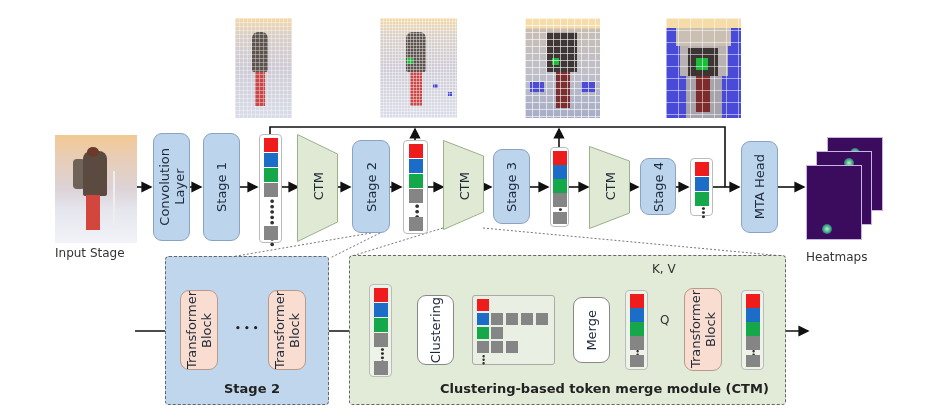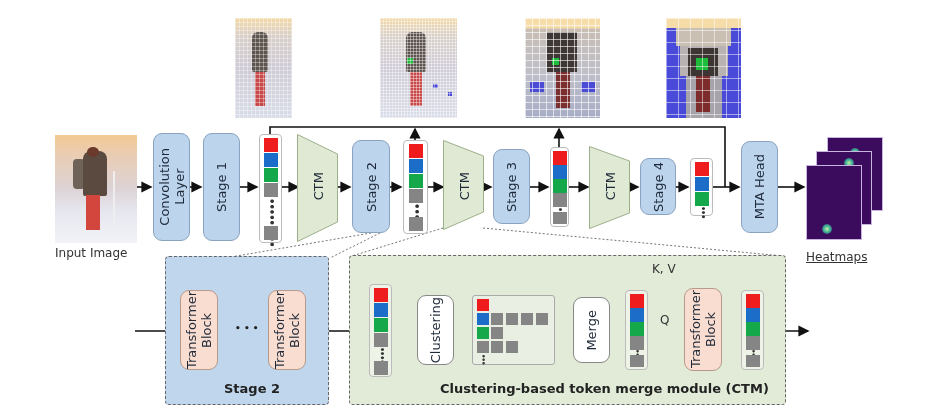--- a/index.html
+++ b/index.html
@@ -104,21 +104,21 @@
   <div class="abs" style="inset:0;background-image:linear-gradient(rgba(255,255,255,.5) 1px,transparent 1px),linear-gradient(90deg,rgba(255,255,255,.5) 1px,transparent 1px);background-size:12px 12px;"></div>
 </div>
 
 <div class="thumb" style="left:55px;top:135px;width:82px;height:108px;background:linear-gradient(#f2c993 0%,#e9cdb5 20%,#dcd3d6 50%,#e6e6ef 70%,#f2f2f8 100%);">
   <div class="abs" style="left:18px;top:24px;width:12px;height:30px;background:#6f6258;border-radius:4px;"></div>
   <div class="abs" style="left:28px;top:16px;width:24px;height:45px;background:#5a4a40;border-radius:8px 8px 2px 2px;"></div>
   <div class="abs" style="left:32px;top:12px;width:12px;height:10px;background:#6b3a2b;border-radius:50%;"></div>
   <div class="abs" style="left:31px;top:60px;width:14px;height:35px;background:#d2463e;"></div>
   <div class="abs" style="left:58px;top:36px;width:2px;height:56px;background:#eee;"></div>
 </div>
-<div class="label" style="left:55px;top:246px;width:90px;text-align:left;">Input Image</div>
+<div class="label" style="left:55px;top:246px;width:90px;text-align:left;">Input Stage</div>
 
 <div class="box" style="left:153px;top:133px;width:37px;height:108px;">
   <span class="vtext">Convolution
 Layer</span>
 </div>
 <div class="box" style="left:203px;top:133px;width:37px;height:108px;">
   <span class="vtext">Stage 1</span>
 </div>
 
 <div class="tokcol" style="left:259px;top:134px;width:23px;height:109px;">
@@ -188,21 +188,21 @@
 
 <div class="heat" style="left:827px;top:137px;width:56px;height:74px;">
     <div class="hdot" style="left:22px;top:10px;"></div>
   </div>
 <div class="heat" style="left:816px;top:151px;width:56px;height:74px;">
     <div class="hdot" style="left:27px;top:6px;"></div>
   </div>
 <div class="heat" style="left:806px;top:165px;width:56px;height:75px;">
     <div class="hdot" style="left:15px;top:58px;"></div>
   </div>
-<div class="label" style="left:806px;top:250px;text-decoration:underline;">Heatmaps</div>
+<div class="label" style="left:806px;top:250px;">Heatmaps</div>
 
 <div class="panel" style="left:165px;top:256px;width:164px;height:149px;background:#bfd6ed;"></div>
 <div class="box tf" style="left:180px;top:290px;width:38px;height:80px;">
   <span class="vtext">Transformer
 Block</span>
 </div>
 <div class="abs" style="left:235px;top:323px;font-size:9px;font-weight:bold;color:#222;">• • •</div>
 <div class="box tf" style="left:268px;top:290px;width:38px;height:80px;">
   <span class="vtext">Transformer
 Block</span>

